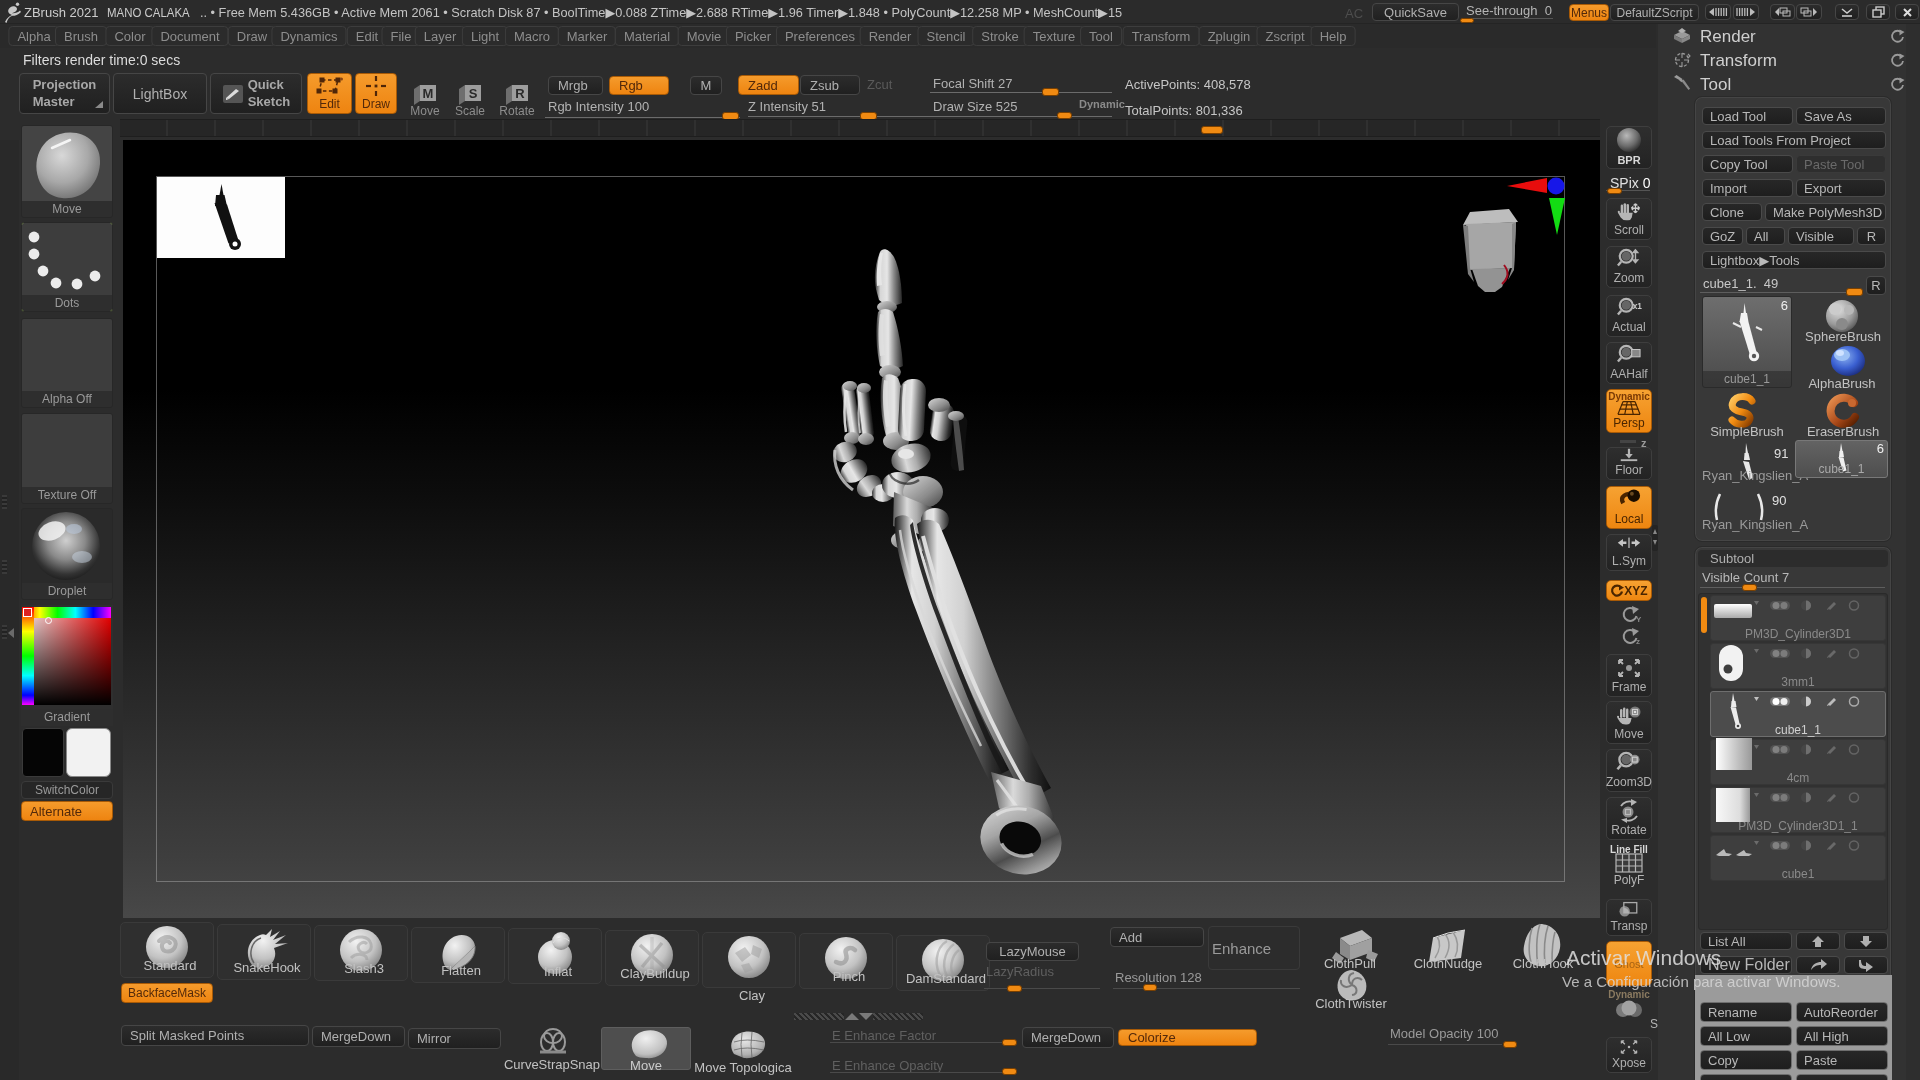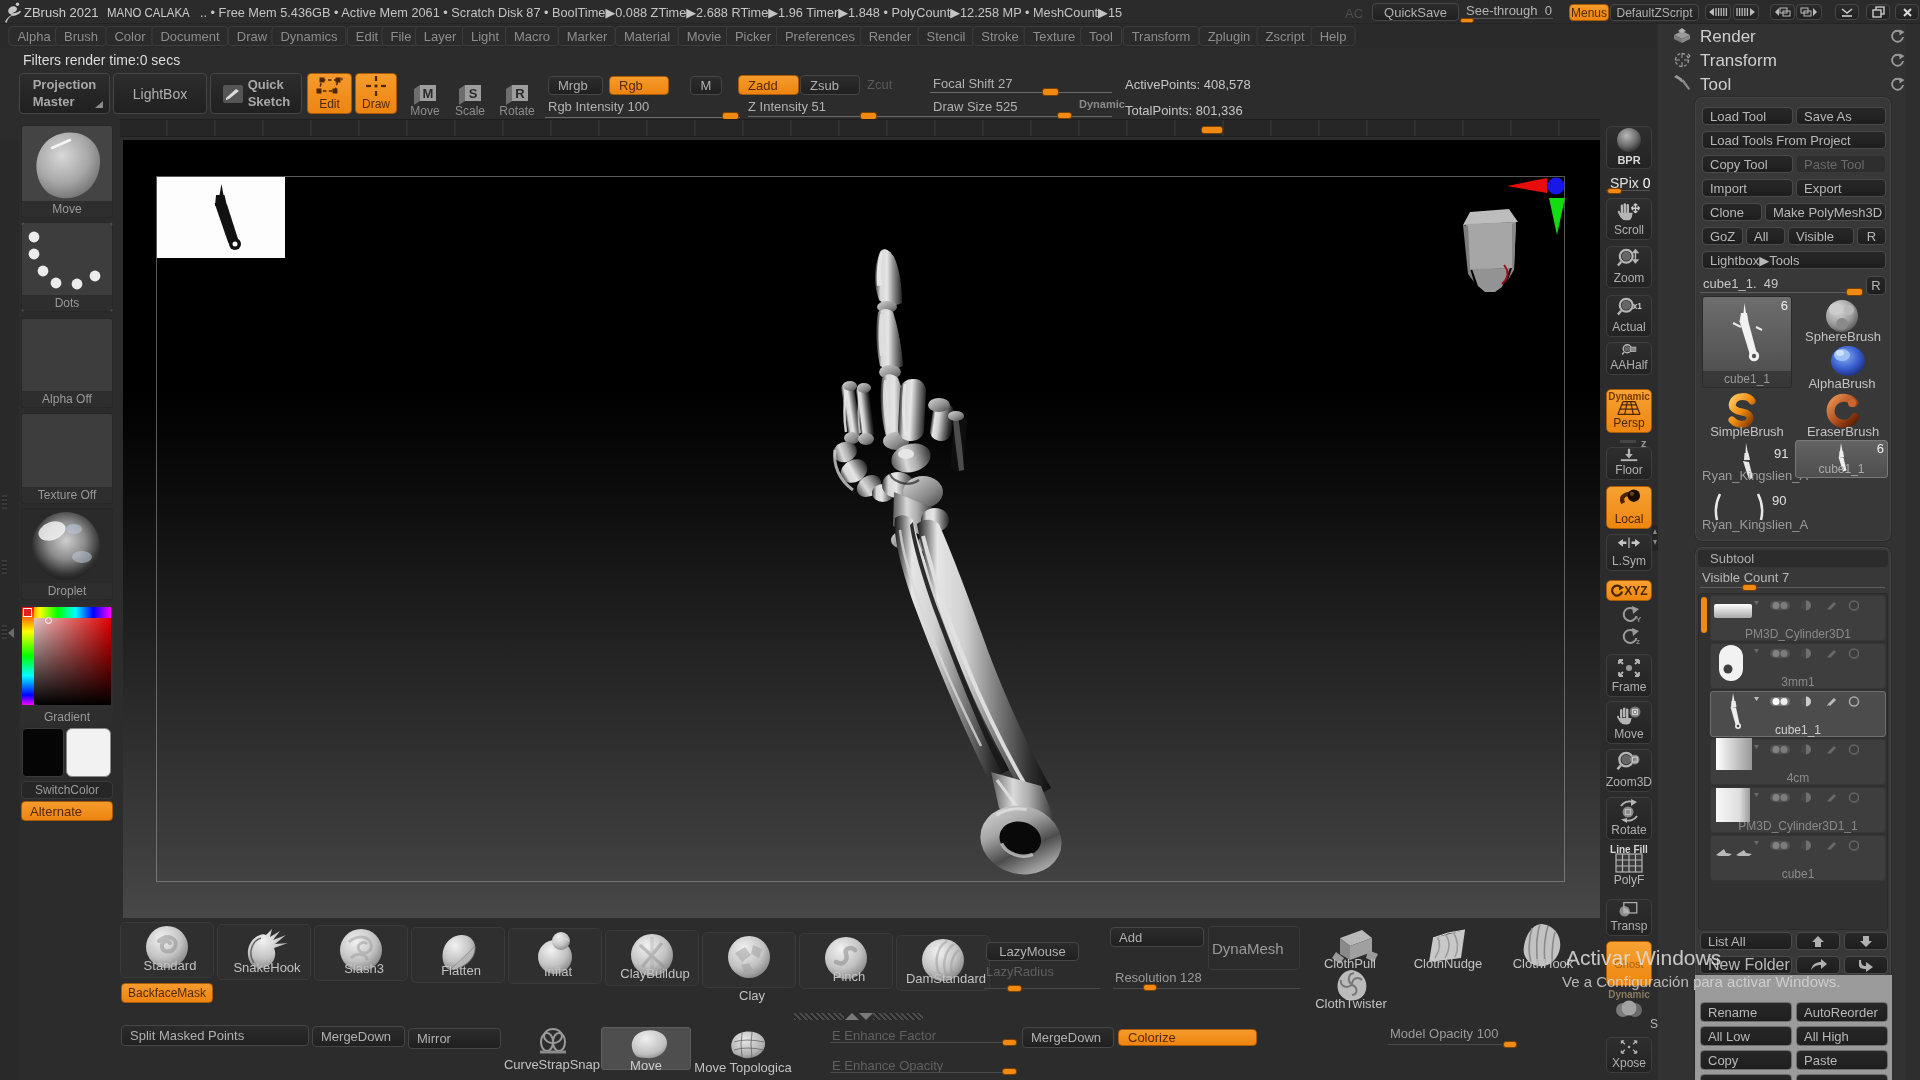--- a/index.html
+++ b/index.html
@@ -558,21 +558,21 @@
 <div class="lb" style="left:832px;top:1059px;font-size:13px;color:#606060;white-space:nowrap;">E Enhance Opacity</div>
 <div style="position:absolute;left:830px;top:1072px;width:182px;height:1px;background:#4a4a4a;"></div>
 <div style="position:absolute;left:1002px;top:1068px;width:15px;height:7px;background:#f08a12;border-radius:3px;border:1px solid #7a4000;box-sizing:border-box;"></div>
 <div class="btn" style="left:1022px;top:1027px;width:92px;height:21px;padding-left:8px;justify-content:flex-start;font-size:13px;">
       <span style="">MergeDown</span>
     </div>
 <div class="btn" style="left:1110px;top:927px;width:94px;height:20px;padding-left:8px;justify-content:flex-start;font-size:13px;">
       <span style="">Add</span>
     </div>
 <div style="position:absolute;left:1208px;top:926px;width:92px;height:44px;border:1px solid #3a3a3a;border-radius:4px;"></div>
-<div class="lb" style="left:1212px;top:940px;font-size:15px;color:#9a9a9a;white-space:nowrap;">DynaMesh</div>
+<div class="lb" style="left:1212px;top:940px;font-size:15px;color:#9a9a9a;white-space:nowrap;">Enhance</div>
 <div class="lb" style="left:1115px;top:971px;font-size:13px;color:#9a9a9a;white-space:nowrap;">Resolution 128</div>
 <div style="position:absolute;left:1113px;top:988px;width:187px;height:1px;background:#4a4a4a;"></div>
 <div style="position:absolute;left:1143px;top:984px;width:14px;height:7px;background:#f08a12;border-radius:3px;border:1px solid #7a4000;box-sizing:border-box;"></div>
 <svg style="position:absolute;left:1320px;top:922px;" width="260" height="90" viewBox="0 0 260 90">
 <g transform="translate(8,4)">
         <polygon points="12,12 34,4 44,12 22,20" fill="#b8b8b8"></polygon>
         <polygon points="12,12 22,20 22,34 12,28" fill="#8a8a8a"></polygon>
         <polygon points="22,20 44,12 44,26 22,34" fill="#a0a0a0"></polygon>
         <polygon points="8,26 16,32 12,38 4,32" fill="#9a9a9a"></polygon>
         <polygon points="40,24 50,28 46,36 38,32" fill="#9a9a9a"></polygon>
@@ -649,21 +649,21 @@
     </div>
 <div class="rsb" style="top:295px;height:42px;padding-bottom:2px;">
       <svg width="28" height="26" viewBox="0 0 28 26">
         <circle cx="11" cy="10" r="7" fill="none" stroke="#b5b5b5" stroke-width="2.4"></circle>
         <circle cx="11" cy="10" r="5" fill="#666"></circle>
         <line x1="5.5" y1="16" x2="2" y2="20" stroke="#b5b5b5" stroke-width="2.6"></line>
         <text x="18" y="14" font-size="9" fill="#ccc" font-family="Liberation Sans" font-weight="bold">x1</text>
       </svg>
       <span>Actual</span>
     </div>
-<div class="rsb" style="top:342px;height:33px;padding-bottom:2px;">
+<div class="rsb" style="top:342px;height:42px;padding-bottom:2px;">
       <svg width="28" height="26" viewBox="0 0 28 26">
         <circle cx="11" cy="10" r="7" fill="none" stroke="#b5b5b5" stroke-width="2.4"></circle>
         <circle cx="11" cy="10" r="5" fill="#666"></circle>
         <line x1="5.5" y1="16" x2="2" y2="20" stroke="#b5b5b5" stroke-width="2.6"></line>
         <rect x="17" y="7" width="9" height="8" fill="#888" stroke="#ccc"></rect>
       </svg>
       <span>AAHalf</span>
     </div>
 <div class="rsbo" style="top:389px;height:44px;padding-bottom:2px;font-size:12px;">
 <div style="position:absolute;top:1px;left:0;width:100%;text-align:center;font-size:10px;font-weight:bold;color:#7a3a05;">Dynamic</div>

